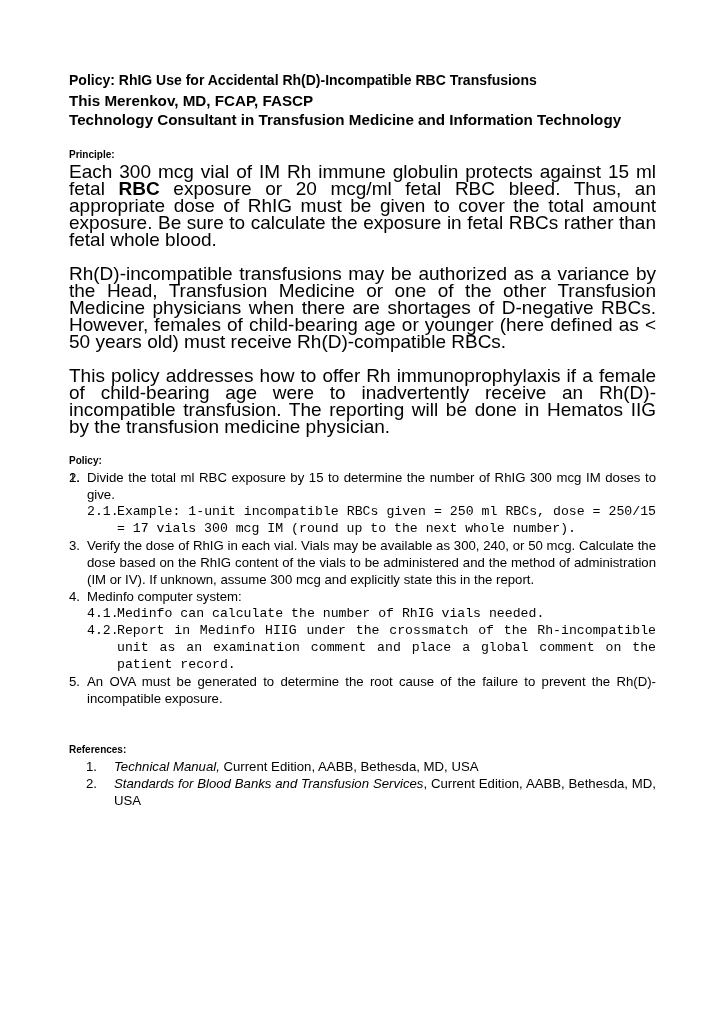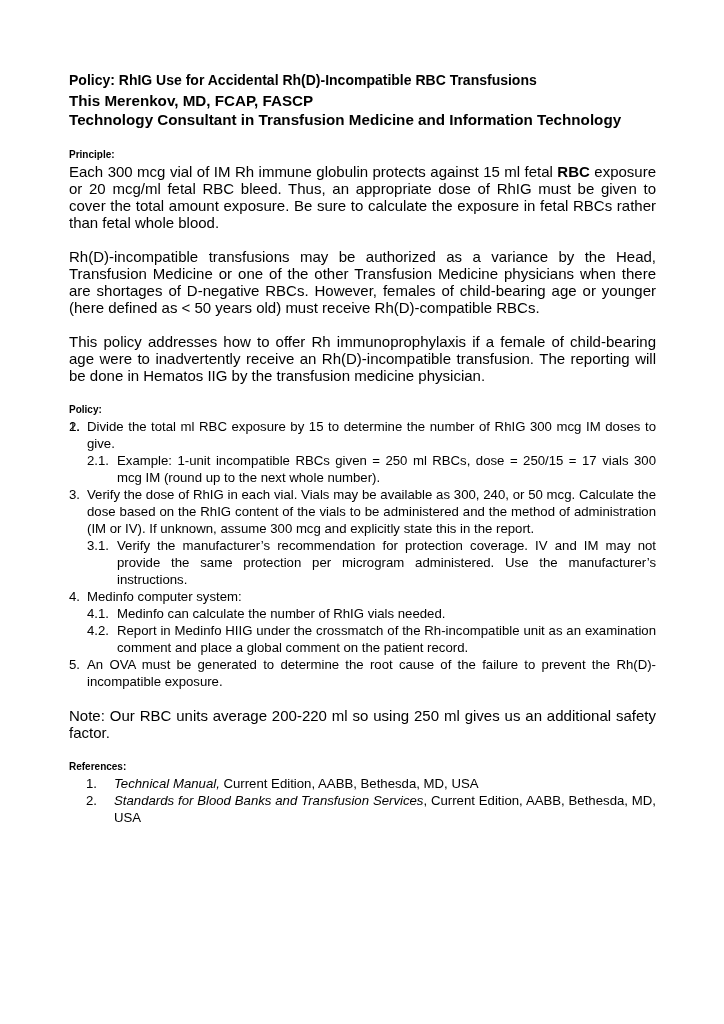--- a/index.html
+++ b/index.html
@@ -29,37 +29,37 @@
     .title-block .t1 { font-size: 14px; line-height: 21px; }
     .title-block .t2, .title-block .t3 { font-size: 15.2px; line-height: 19px; }
 
     .section-head {
       font-weight: bold;
       font-size: 10px;
       line-height: 17px;
     }
     p {
       margin: 0;
-      font-size: 15px;
+      font-size: 19px;
       line-height: 17px;
       text-align: justify;
     }
     .gap { height: 17px; }
     .item {
       position: relative;
       text-align: justify;
     }
     .item .num {
       position: absolute;
       left: 0;
       top: 0;
     }
     .l1 { padding-left: 18px; }
     .l1 > .num { left: 0; }
-    .l2 { padding-left: 48px; margin-left: 0; }
+    .l2 { padding-left: 48px; margin-left: 0; font-family: Liberation Mono, monospace; }
     .l2 > .num { left: 18px; }
     .l3 { padding-left: 75px; }
     .l3 > .num { left: 35px; }
 
     .ref { padding-left: 45px; }
     .ref > .num { left: 17px; }
     em { font-style: italic; }
     b.inline { font-weight: bold; }
   </style>
 </head>
@@ -100,24 +100,20 @@
       </div>
       <div class="item l2">
         <span class="num">2.1.</span>
         <span>Example:  1-unit incompatible RBCs given = 250 ml RBCs, dose = 250/15 = 17 vials 300 mcg IM (round up to the next whole number).</span>
       </div>
 
       <div class="item l1">
         <span class="num">3.</span>
         <span>Verify the dose of RhIG in each vial.  Vials may be available as 300, 240, or 50 mcg.  Calculate the dose based on the RhIG content of the vials to be administered and the method of administration (IM or IV).  If unknown, assume 300 mcg and explicitly state this in the report.</span>
       </div>
-      <div class="item l2">
-        <span class="num">3.1.</span>
-        <span>Verify the manufacturer’s recommendation for protection coverage.  IV and IM may not provide the same protection per microgram administered.   Use the manufacturer’s instructions.</span>
-      </div>
 
       <div class="item l1">
         <span class="num">4.</span>
         <span>Medinfo computer system:</span>
       </div>
       <div class="item l2">
         <span class="num">4.1.</span>
         <span>Medinfo can calculate the number of RhIG vials needed.</span>
       </div>
       <div class="item l2">
@@ -127,21 +123,20 @@
 
       <div class="item l1">
         <span class="num">5.</span>
         <span>An OVA must be generated to determine the root cause of the failure to prevent the Rh(D)-incompatible exposure.</span>
       </div>
     </div>
   </div>
 
   <div class="gap"></div>
 
-  <p>Note:  Our RBC units average 200-220 ml so using 250 ml gives us an additional safety factor.</p>
 
   <div class="gap"></div>
 
   <div style="font-size:13.2px;line-height:17px;">
     <div class="section-head">References:</div>
     <div class="item ref">
       <span class="num">1.</span>
       <em>Technical Manual,</em><span> Current Edition, AABB, Bethesda, MD, USA</span>
     </div>
     <div class="item ref">

